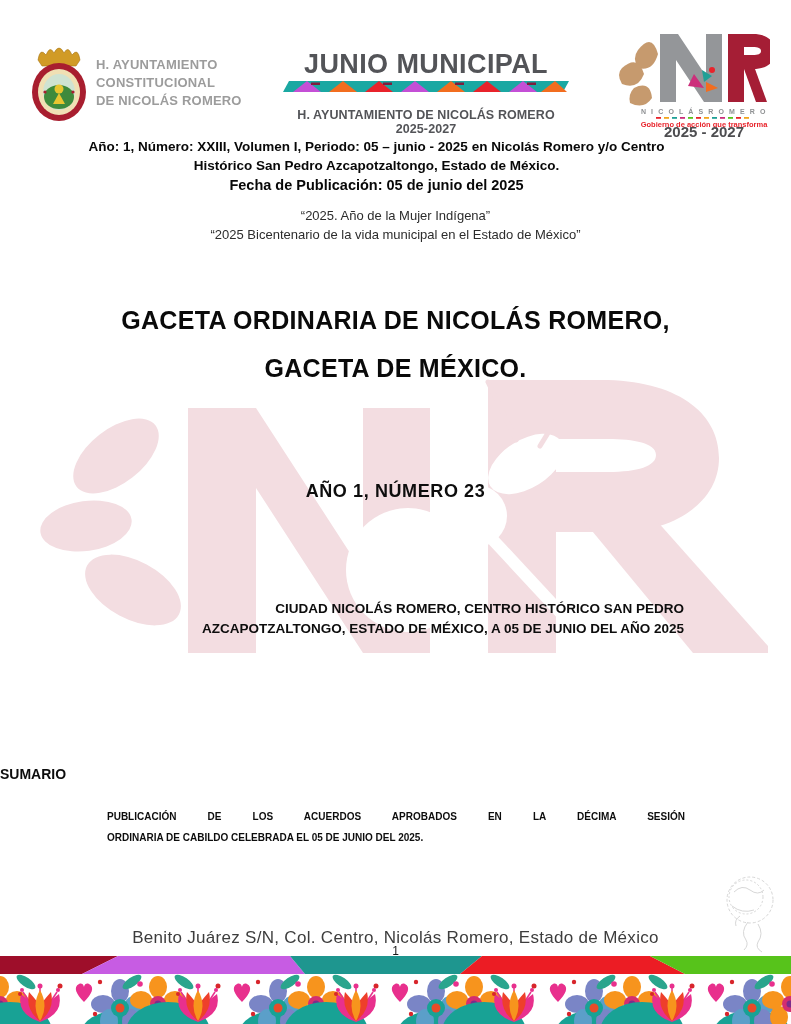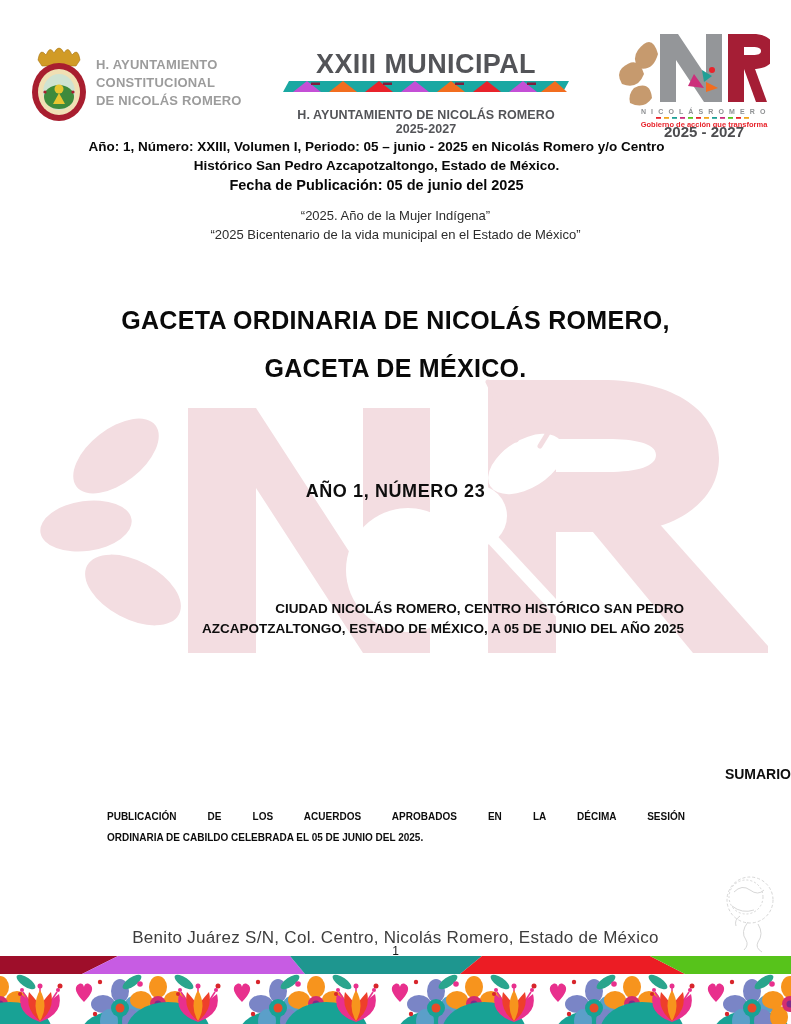--- a/index.html
+++ b/index.html
@@ -17,21 +17,21 @@
   .gaceta-sub{margin-top:16px;font-size:12.5px;font-weight:bold;color:#535458;letter-spacing:.1px;}
   .nr-logo{left:608px;top:24px;}
   
   .masthead{top:138px;left:0;width:753px;text-align:center;font-weight:bold;font-size:13.5px;line-height:18.5px;color:#080808;}
   .masthead .pubdate{font-size:14.5px;margin-top:1px;}
   .quotes{top:206px;left:0;width:791px;text-align:center;font-size:13px;line-height:19px;color:#2c2c2c;}
   
   .doc-title{top:296px;left:0;width:791px;text-align:center;font-size:25px;font-weight:bold;letter-spacing:.3px;line-height:48px;color:#0a0a0a;}
   .issue{top:481px;left:0;width:791px;text-align:center;font-size:18px;font-weight:bold;letter-spacing:.6px;}
   .dateline{top:599px;left:110px;width:574px;text-align:right;font-size:13.5px;font-weight:bold;line-height:20px;}
-  .sumario-h{top:766px;left:0;width:791px;text-align:right;font-size:14px;font-weight:bold;}
+  .sumario-h{top:766px;left:0;width:791px;text-align:left;font-size:14px;font-weight:bold;}
   .pub{top:806px;left:107px;width:578px;font-size:10px;font-weight:bold;line-height:21px;}
   .pub .l1{text-align:justify;text-align-last:justify;}
   .pub .l2{text-align:left;}
   
   .address{top:928px;left:0;width:791px;text-align:center;font-size:17px;color:#3d3d3d;letter-spacing:.3px;}
   .pagenum{top:944px;left:0;width:791px;text-align:center;font-size:12px;color:#1a1a1a;}
   .stripe{left:0;top:956px;}
   .floral{left:0;top:974px;}
   .sketch{left:712px;top:872px;}
   .watermark{left:38px;top:368px;}
@@ -75,21 +75,21 @@
     <circle cx="43" cy="48" r="1.6" fill="#a81e2f"></circle>
   </svg>
 
   <div class="abs crest-label">
     <div>H. AYUNTAMIENTO</div>
     <div>CONSTITUCIONAL</div>
     <div>DE NICOLÁS ROMERO</div>
   </div>
 
   <div class="abs gaceta-logo">
-    <div class="gaceta-title">XXIII MUNICIPAL</div>
+    <div class="gaceta-title">JUNIO MUNICIPAL</div>
     <svg class="gaceta-ribbon" width="286" height="11" viewBox="0 0 286 11">
       <polygon points="0,11 6,0 286,0 280,11" fill="#1aa8a2"></polygon>
       <g>
         <polygon points="10,11 24,0 38,11" fill="#c44fd6"></polygon>
         <polygon points="46,11 60,0 74,11" fill="#f26d1f"></polygon>
         <polygon points="82,11 96,0 110,11" fill="#e8232b"></polygon>
         <polygon points="118,11 132,0 146,11" fill="#c44fd6"></polygon>
         <polygon points="154,11 168,0 182,11" fill="#f26d1f"></polygon>
         <polygon points="190,11 204,0 218,11" fill="#e8232b"></polygon>
         <polygon points="226,11 240,0 254,11" fill="#c44fd6"></polygon>

